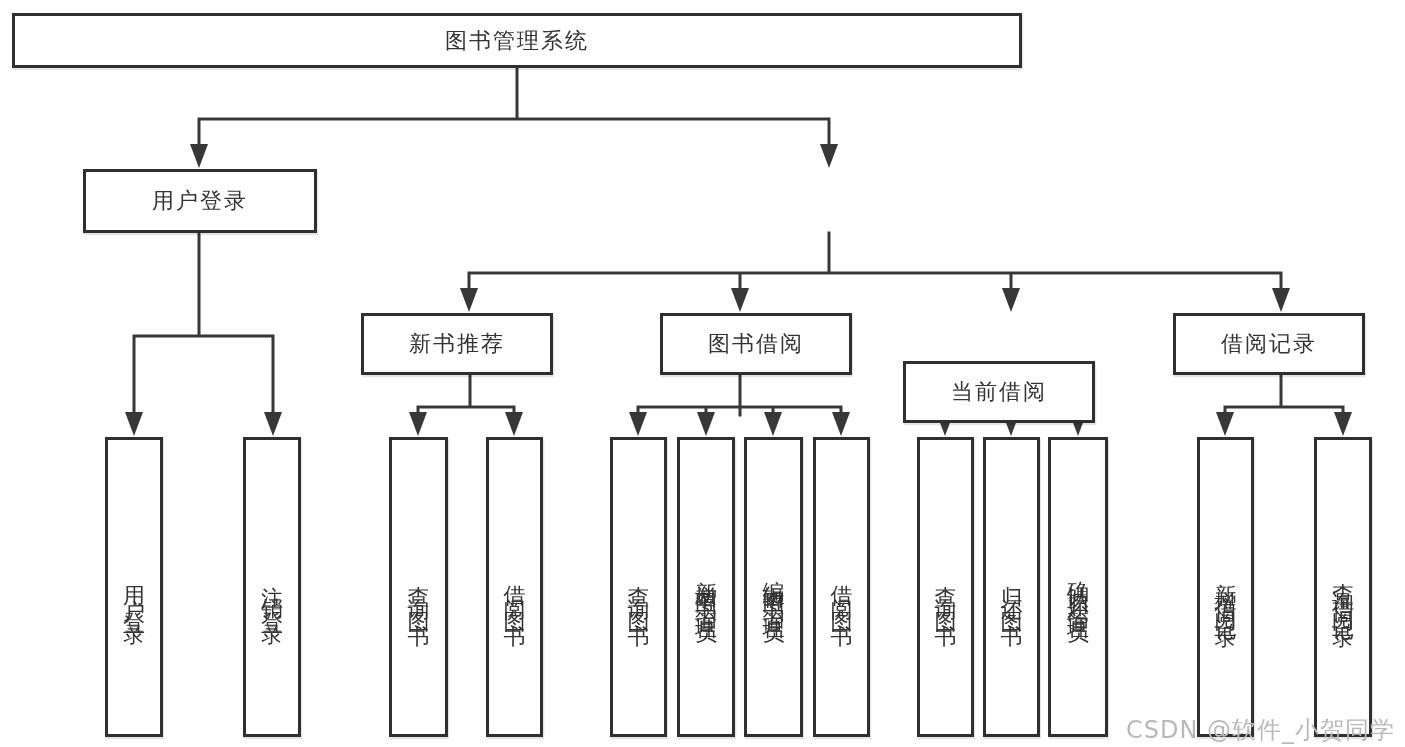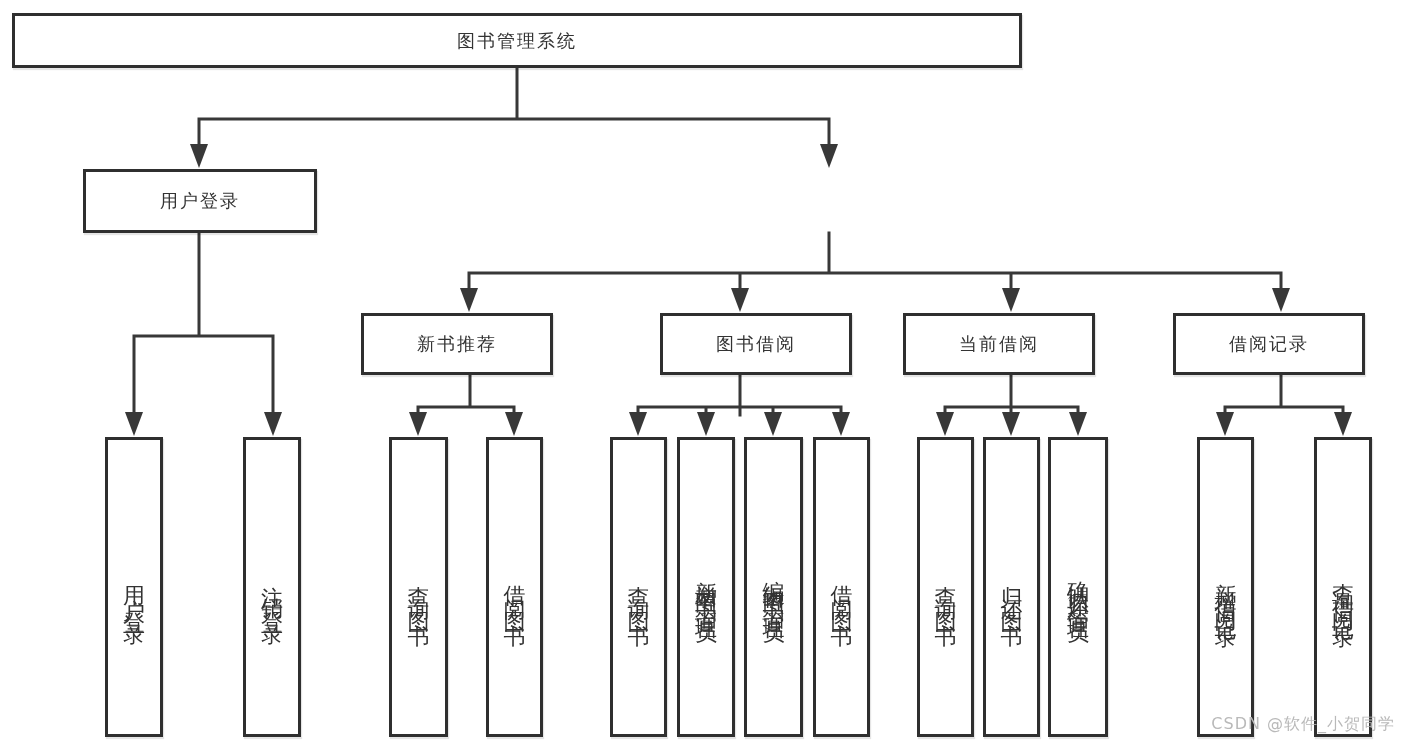--- a/index.html
+++ b/index.html
@@ -21,32 +21,32 @@
     box-sizing: border-box;
     border: 3px solid #2f2f2f;
     background: #ffffff;
     color: #333333;
     display: flex;
     align-items: center;
     justify-content: center;
     box-shadow: 1px 2px 1px rgba(0,0,0,0.10);
   }
   .hlabel {
-    font-size: 18px;
+    font-size: 22px;
     letter-spacing: 2px;
     white-space: nowrap;
   }
   .root  { left: 12px;  top: 13px;  width: 1010px; height: 55px; }
   .lvl2  { height: 64px; top: 169px; }
   .n-user-login { left: 83px;  width: 234px; }
   .n-book-mgmt  { left: 712px; width: 235px; }
   .lvl3  { height: 62px; top: 313px; width: 192px; }
   .n-new-books      { left: 361px; }
   .n-book-borrow    { left: 660px; }
-  .n-current-borrow { left: 903px; }
+  .n-current-borrow { left: 903px; margin-top: 48px; }
   .n-borrow-records { left: 1173px; }
   .leaf { top: 437px; height: 300px; }
   .leaf span {
     writing-mode: vertical-rl;
     text-orientation: mixed;
     font-size: 22px;
     line-height: 1;
     letter-spacing: 13px;
     margin-top: 13px; 
   }
@@ -62,21 +62,21 @@
   .l-8  { left: 813px;  width: 57px; }
   .l-9  { left: 917px;  width: 57px; }
   .l-10 { left: 983px;  width: 57px; }
   .l-11 { left: 1048px; width: 60px; }
   .l-12 { left: 1197px; width: 57px; }
   .l-13 { left: 1314px; width: 58px; }
   .watermark {
     position: absolute;
     right: 10px;
     top: 714px;
-    font-size: 16px;
+    font-size: 24px;
     color: #b9b9b9;
     letter-spacing: 1px;
     white-space: nowrap;
   }
 </style>
 </head>
 <body>
 
 <div class="canvas">
 

